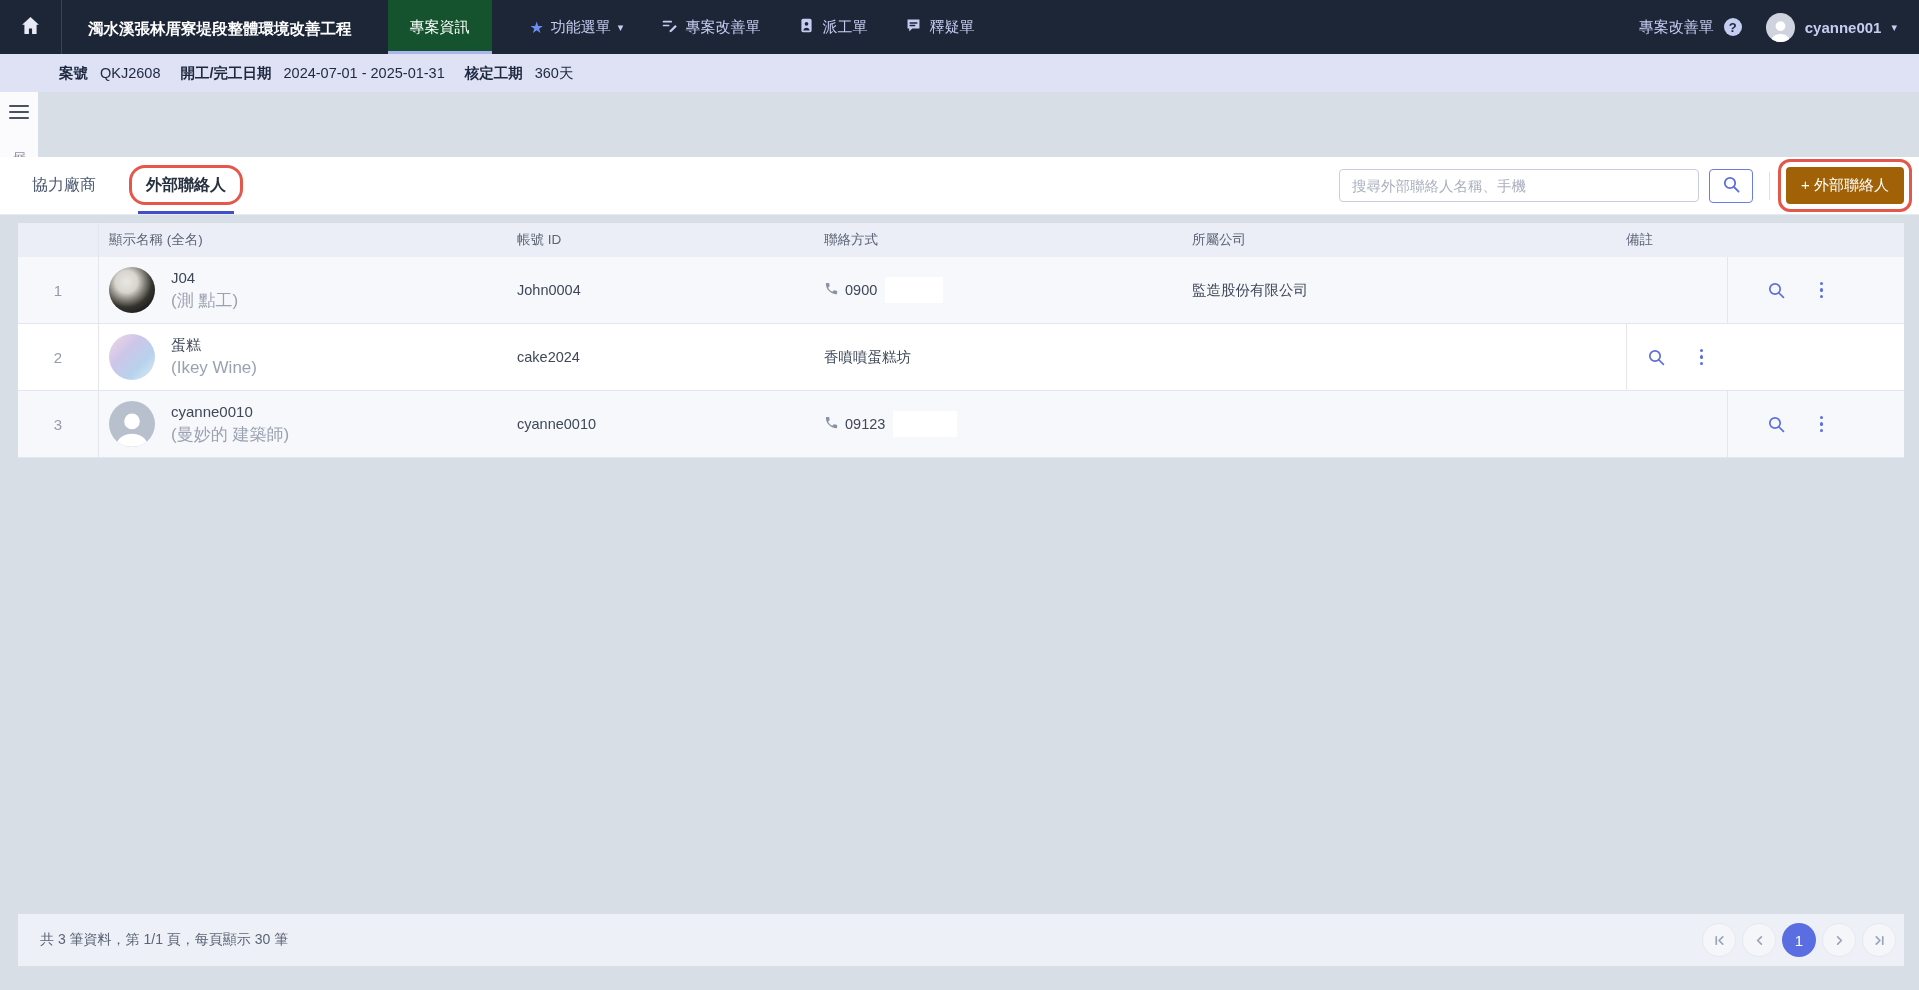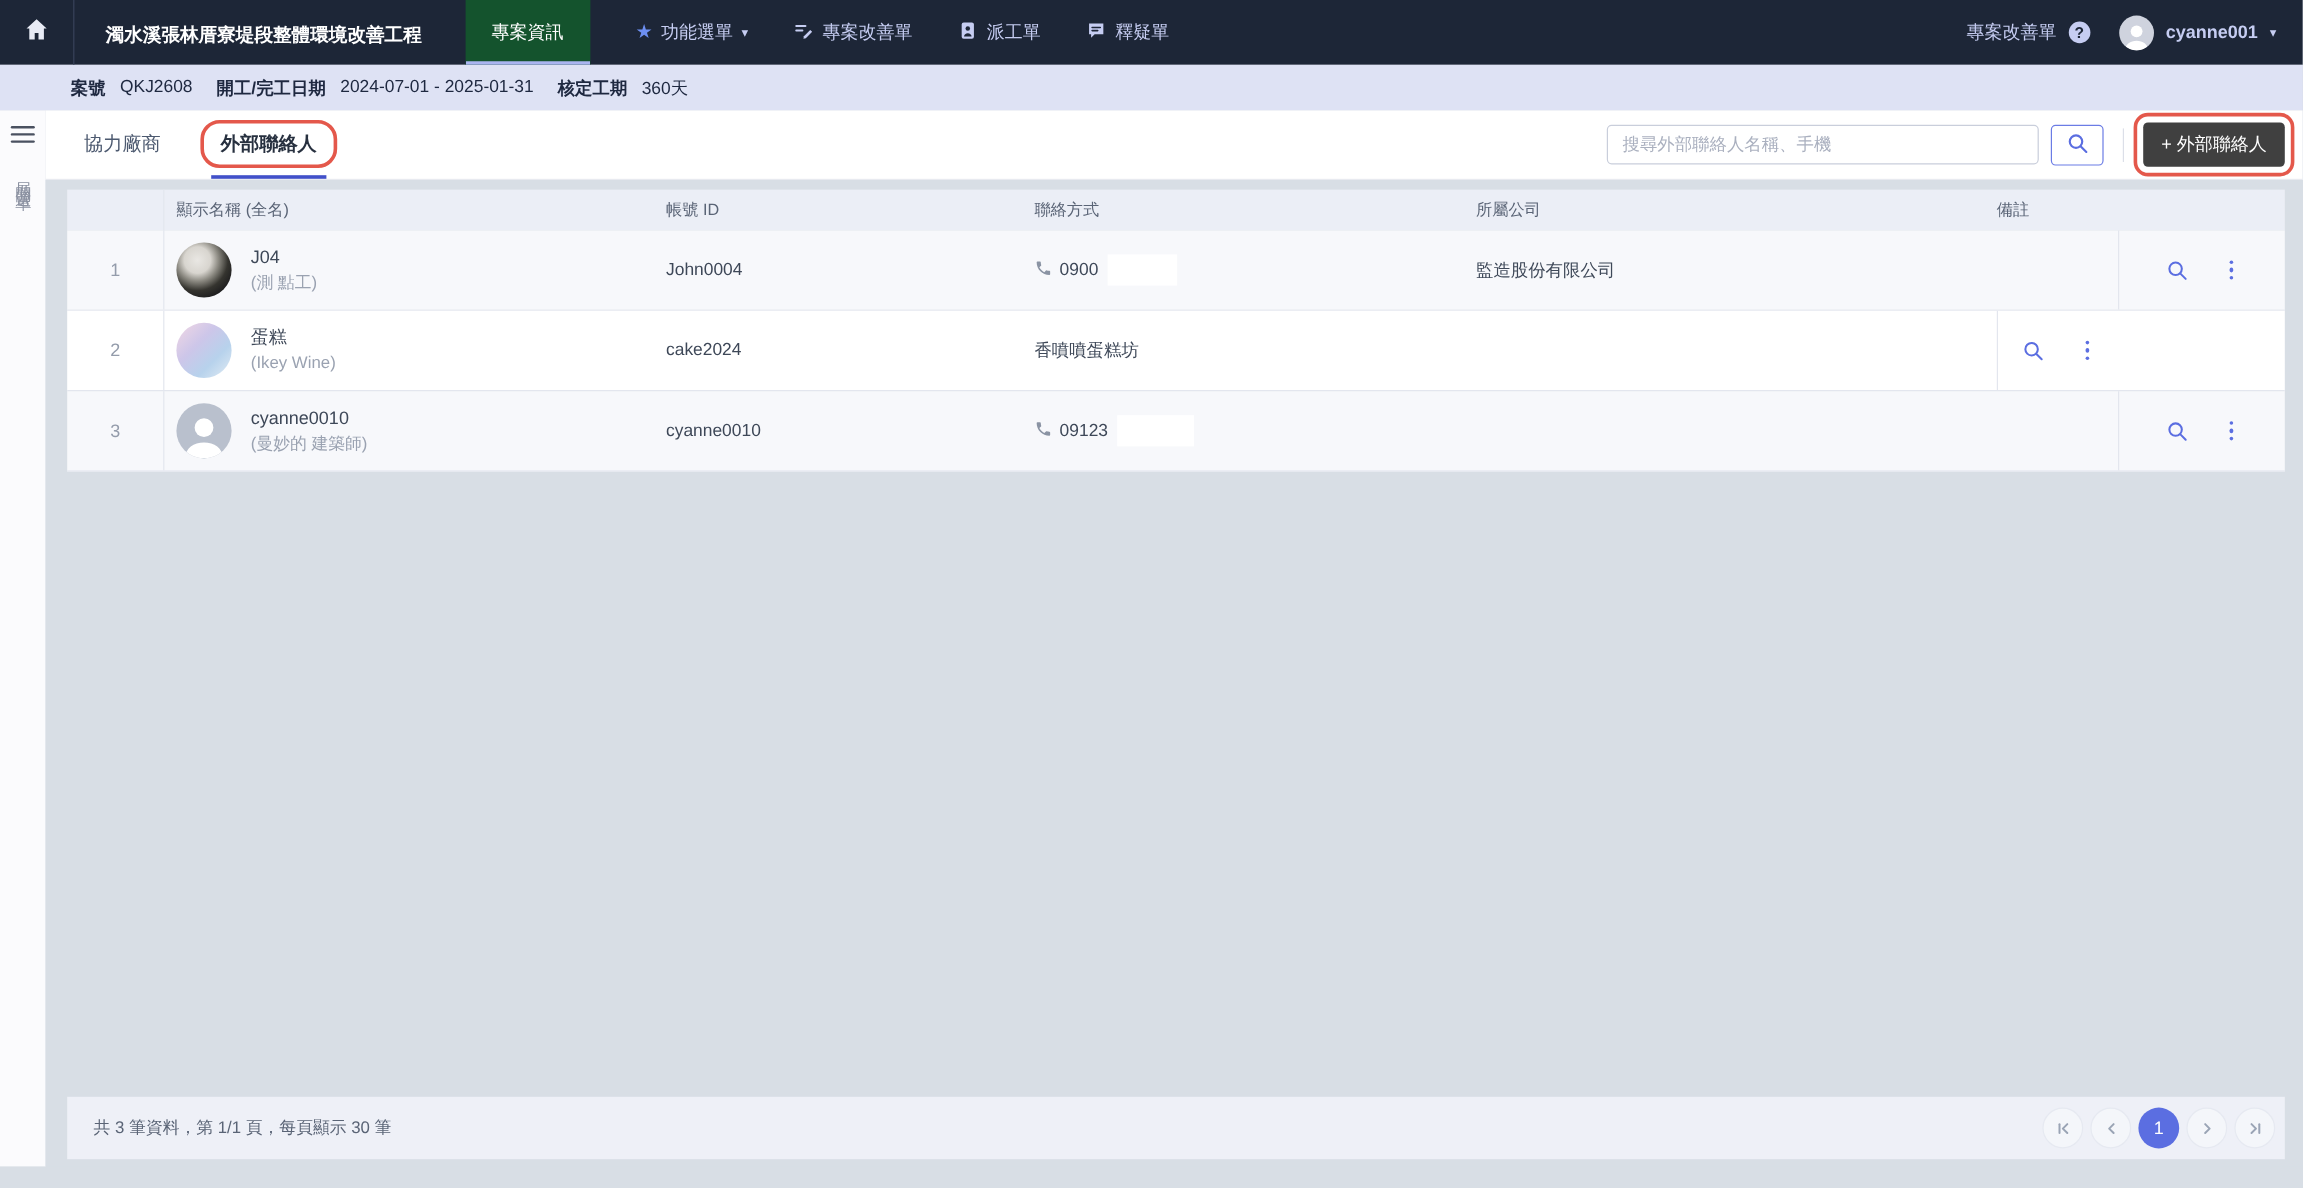--- a/index.html
+++ b/index.html
@@ -21,21 +21,21 @@
   .q-circle { width:18px; height:18px; border-radius:50%; background:#c6cdf2; color:#1d2637; font-weight:700; font-size:13px; display:flex; align-items:center; justify-content:center; }
   .avatar-sm { width:29px; height:29px; border-radius:50%; background:#cfd3de; display:flex; align-items:flex-end; justify-content:center; overflow:hidden; margin-left:14px; cursor:pointer; }
   .username { font-size:15px; font-weight:700; cursor:pointer; }
 
   
   .infobar { height:38px; background:#dee2f4; display:flex; align-items:center; padding-left:59px; font-size:14.5px; color:#1e2840; }
   .info-label { font-weight:700; margin-right:12px; }
   .info-value { margin-right:20px; }
 
   
-  .body-area { display:flex; height:880px; }
+  .body-area { display:flex; height:880px;flex-direction:column; }
   .rail { width:38px; background:#fbfbfd; display:flex; flex-direction:column; align-items:center; padding-top:13px; flex:none; }
   .hamburger { width:20px; height:14px; display:flex; flex-direction:column; justify-content:space-between; cursor:pointer; }
   .hamburger span { height:2px; background:#4a5160; border-radius:1px; }
   .rail-label { margin-top:22px; writing-mode:vertical-lr; color:#8a90a0; font-size:13.5px; letter-spacing:4px; cursor:pointer; }
 
   .main { flex:1; display:flex; flex-direction:column; }
 
   
   .content-head { height:58px; background:#fff; display:flex; align-items:center; padding:0 15px 0 32px; border-bottom:1px solid #e8eaf0; }
   .ctabs { display:flex; align-items:stretch; gap:50px; height:100%; }
@@ -43,39 +43,39 @@
   .ctab.active { color:#27303f; font-weight:700; }
   .ctab.active::after { content:''; position:absolute; left:-8px; right:-8px; bottom:0; height:3px; background:#4150c9; }
   .annot { position:absolute; border:3.5px solid #e4584b; border-radius:16px; pointer-events:none; }
   .annot-tab { left:-17px; right:-17px; top:8px; bottom:9px; }
   .search-area { margin-left:auto; display:flex; align-items:center; }
   .search-input { width:360px; height:33px; border:1px solid #c9cedb; border-radius:4px; padding:0 12px; font-size:14.5px; color:#3e4858; outline:none; font-family:inherit; }
   .search-input::placeholder { color:#aab0bf; }
   .search-btn { width:44px; height:34px; margin-left:10px; background:#fff; border:1px solid #6b7ce5; border-radius:4px; color:#5b6ee1; display:flex; align-items:center; justify-content:center; cursor:pointer; }
   .v-div { width:1px; height:28px; background:#dcdfe8; margin:0 16px; }
   .btn-wrap { position:relative; display:inline-block; }
-  .add-btn { height:37px; padding:0 15px; background:#404040; border:none; border-radius:4px; color:#fff; font-size:15px; cursor:pointer; font-family:inherit; white-space:nowrap; }
+  .add-btn { height:37px; padding:0 15px; background:#a16207; border:none; border-radius:4px; color:#fff; font-size:15px; cursor:pointer; font-family:inherit; white-space:nowrap; }
   .annot-btn { left:-8px; right:-8px; top:-8px; bottom:-8px; border-radius:12px; }
 
   
   .content-body { flex:1; background:#d8dee5; padding:8px 15px 0 18px; position:relative; }
   .grid { display:grid; grid-template-columns:81px 418px 307px 368px 434px 101px 139px; align-items:center; }
   .thead { background:#ebeef6; height:34px; font-size:13.5px; color:#5a6476; }
   .trow { height:67px; border-bottom:1px solid #e3e6ee; background:#fff; font-size:14.5px; color:#3e4858; }
   .trow.odd { background:#f7f8fb; }
   .cell-idx { text-align:center; color:#949cab; font-size:15px; align-self:stretch; display:flex; align-items:center; justify-content:center; border-right:1px solid #e3e6ee; }
   .thead .cell-idx { border-right:1px solid #e3e6ee; }
   .cell-name { display:flex; align-items:center; padding-left:10px; }
   .avatar { width:46px; height:46px; border-radius:50%; flex:none; overflow:hidden; display:flex; align-items:flex-end; justify-content:center; }
   .avatar-photo-1 { background:radial-gradient(circle at 38% 32%, #e9e7e3 0%, #d8d5cf 26%, #8a8880 42%, #35342f 60%, #141418 85%); }
   .avatar-photo-2 { background:linear-gradient(135deg,#f2d8e4 0%, #cdc6e9 38%, #b7d2ec 68%, #e2ecf4 100%); }
   .avatar-default { background:#b9c0cd; }
   .name-block { margin-left:16px; line-height:1.25; }
   .row-name { font-size:15px; font-weight:400; color:#3e4858; }
-  .row-fullname { font-size:14px; color:#9aa2b1; margin-top:2px; }
+  .row-fullname { font-size:17px; color:#9aa2b1; margin-top:2px; }
   .cell-phone { display:flex; align-items:center; gap:6px; }
   .phone-icon { color:#8a93a3; flex:none; }
   .mask-box { display:inline-block; width:58px; height:26px; background:#fff; margin-left:2px; }
   .mask-wide { width:64px; }
   .cell-actions { align-self:stretch; display:flex; align-items:center; justify-content:center; gap:30px; border-left:1px solid #e3e6ee; }
   .row-action { color:#5b6ee1; cursor:pointer; display:flex; align-items:center; justify-content:center; }
   .kebab { display:flex; flex-direction:column; gap:3px; cursor:pointer; padding:4px; }
   .kebab i { width:3.5px; height:3.5px; border-radius:50%; background:#5b6ee1; }
 
   

